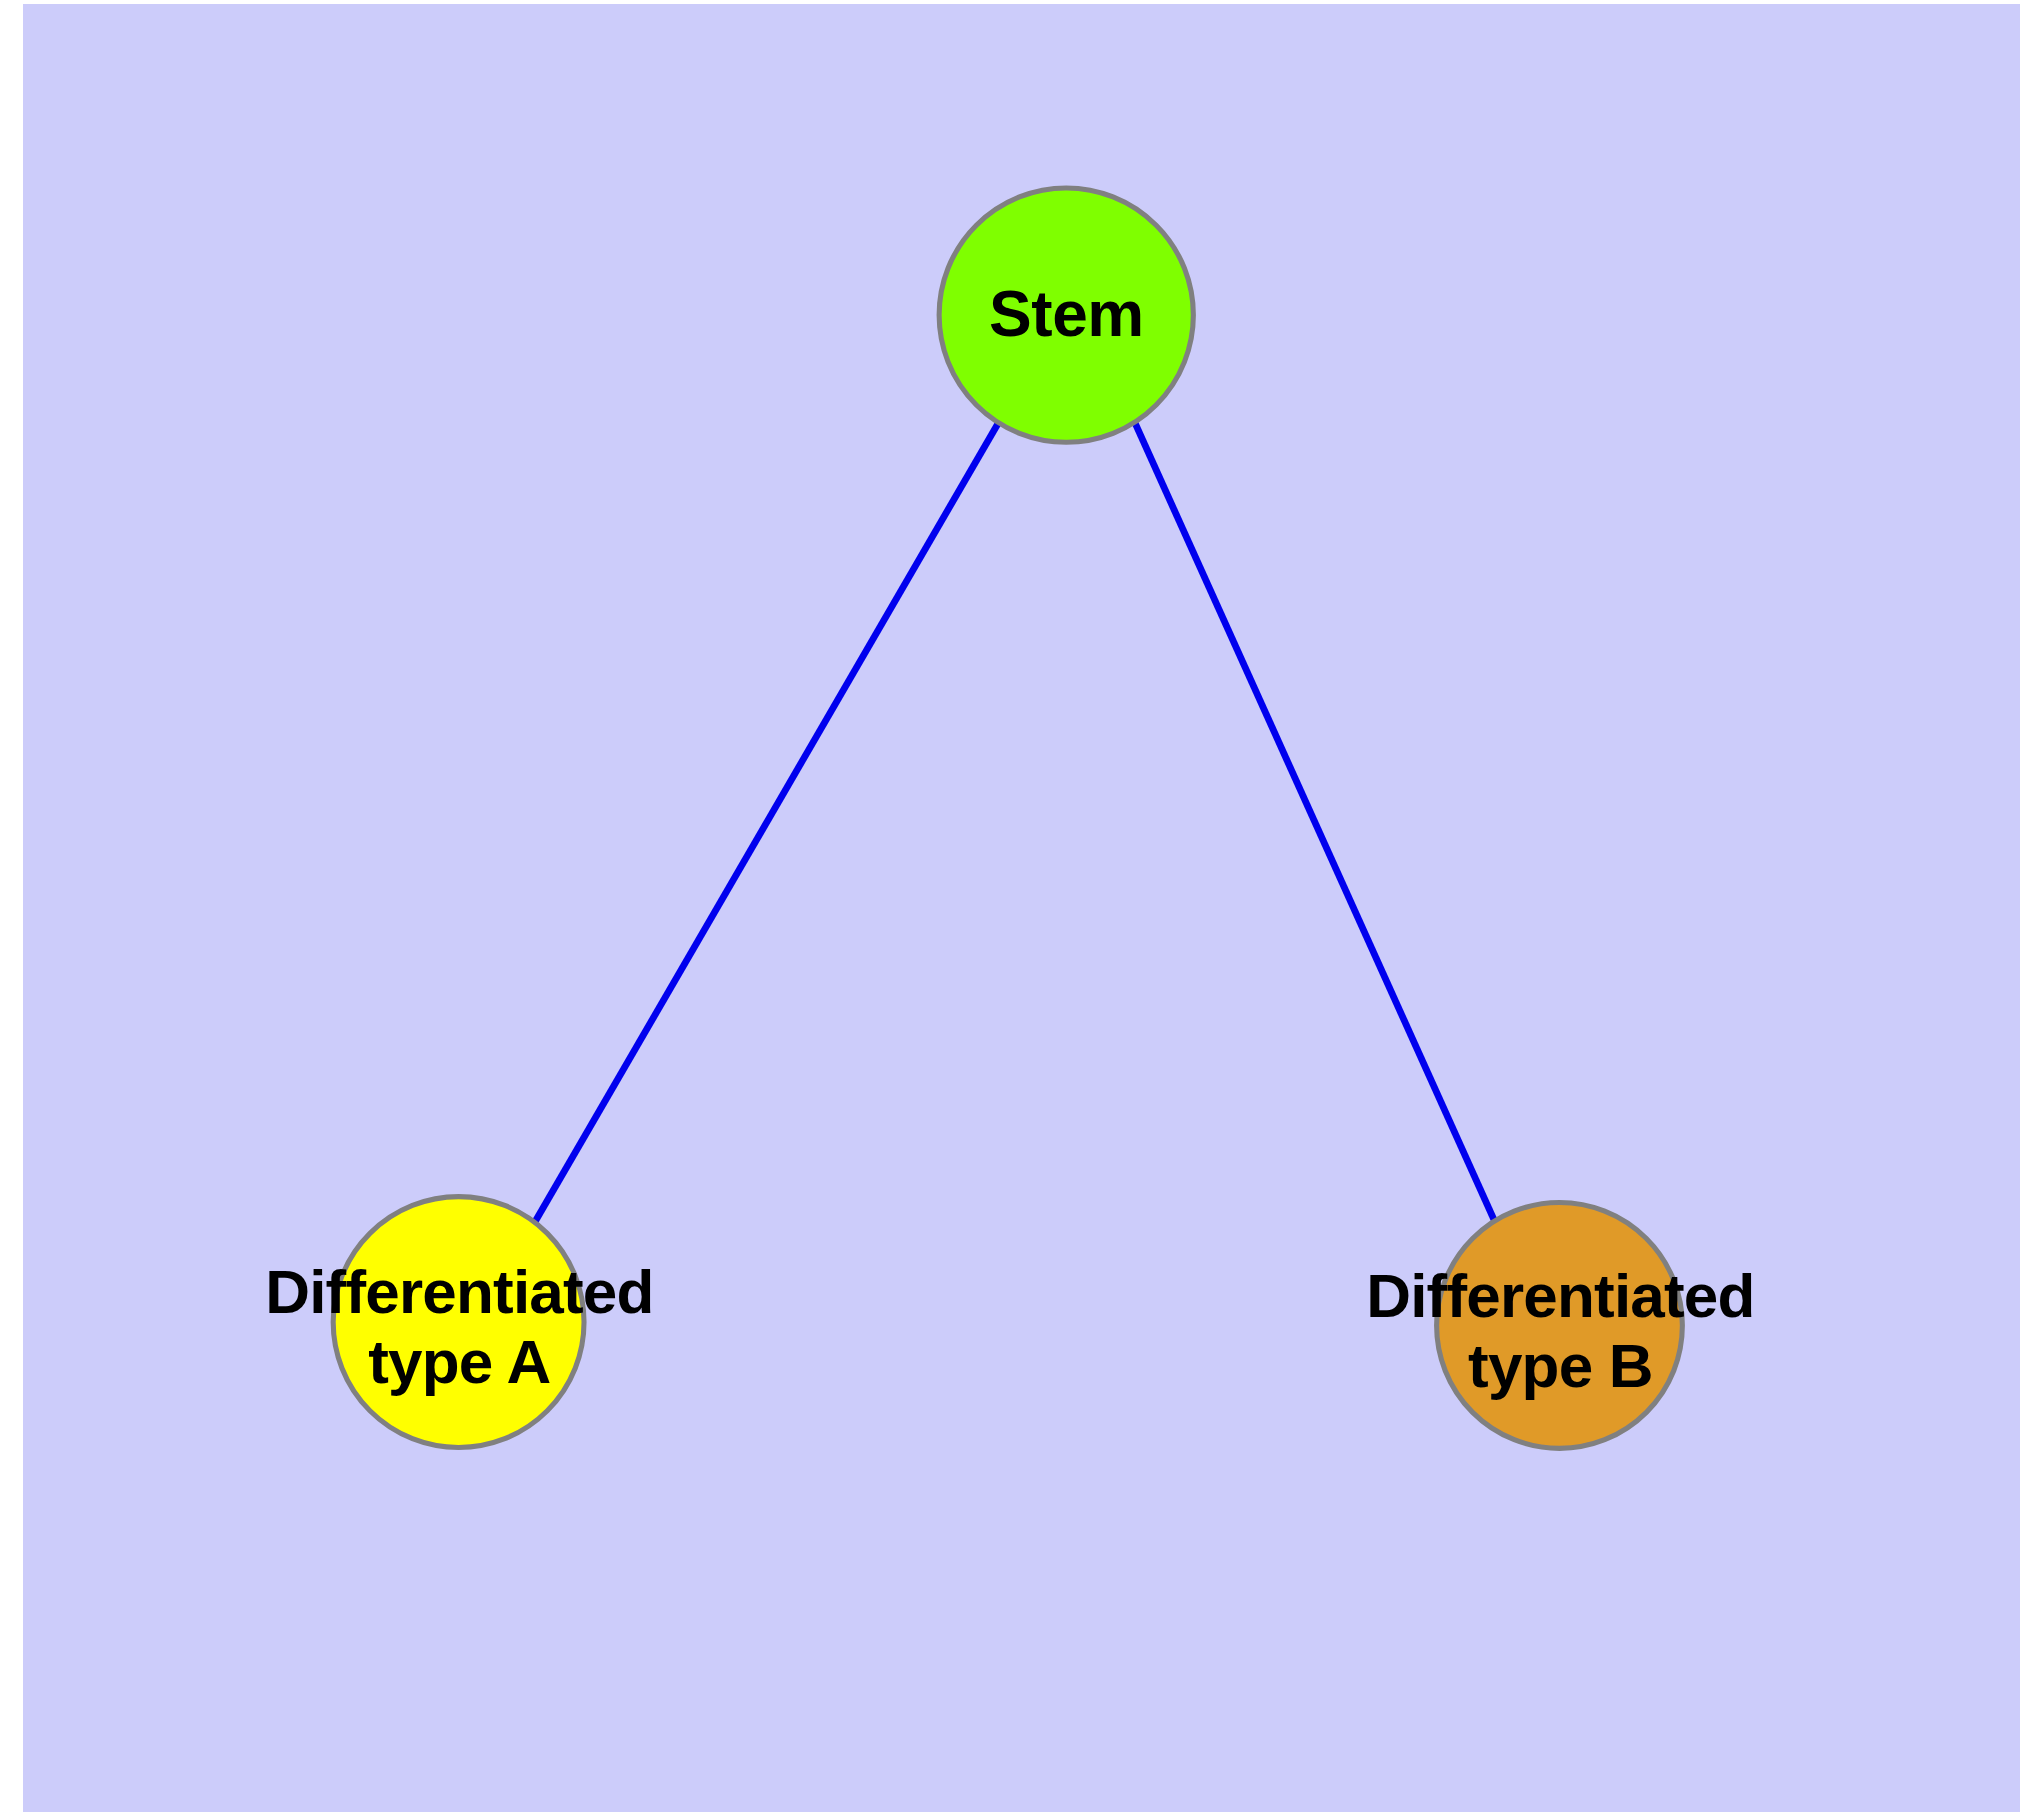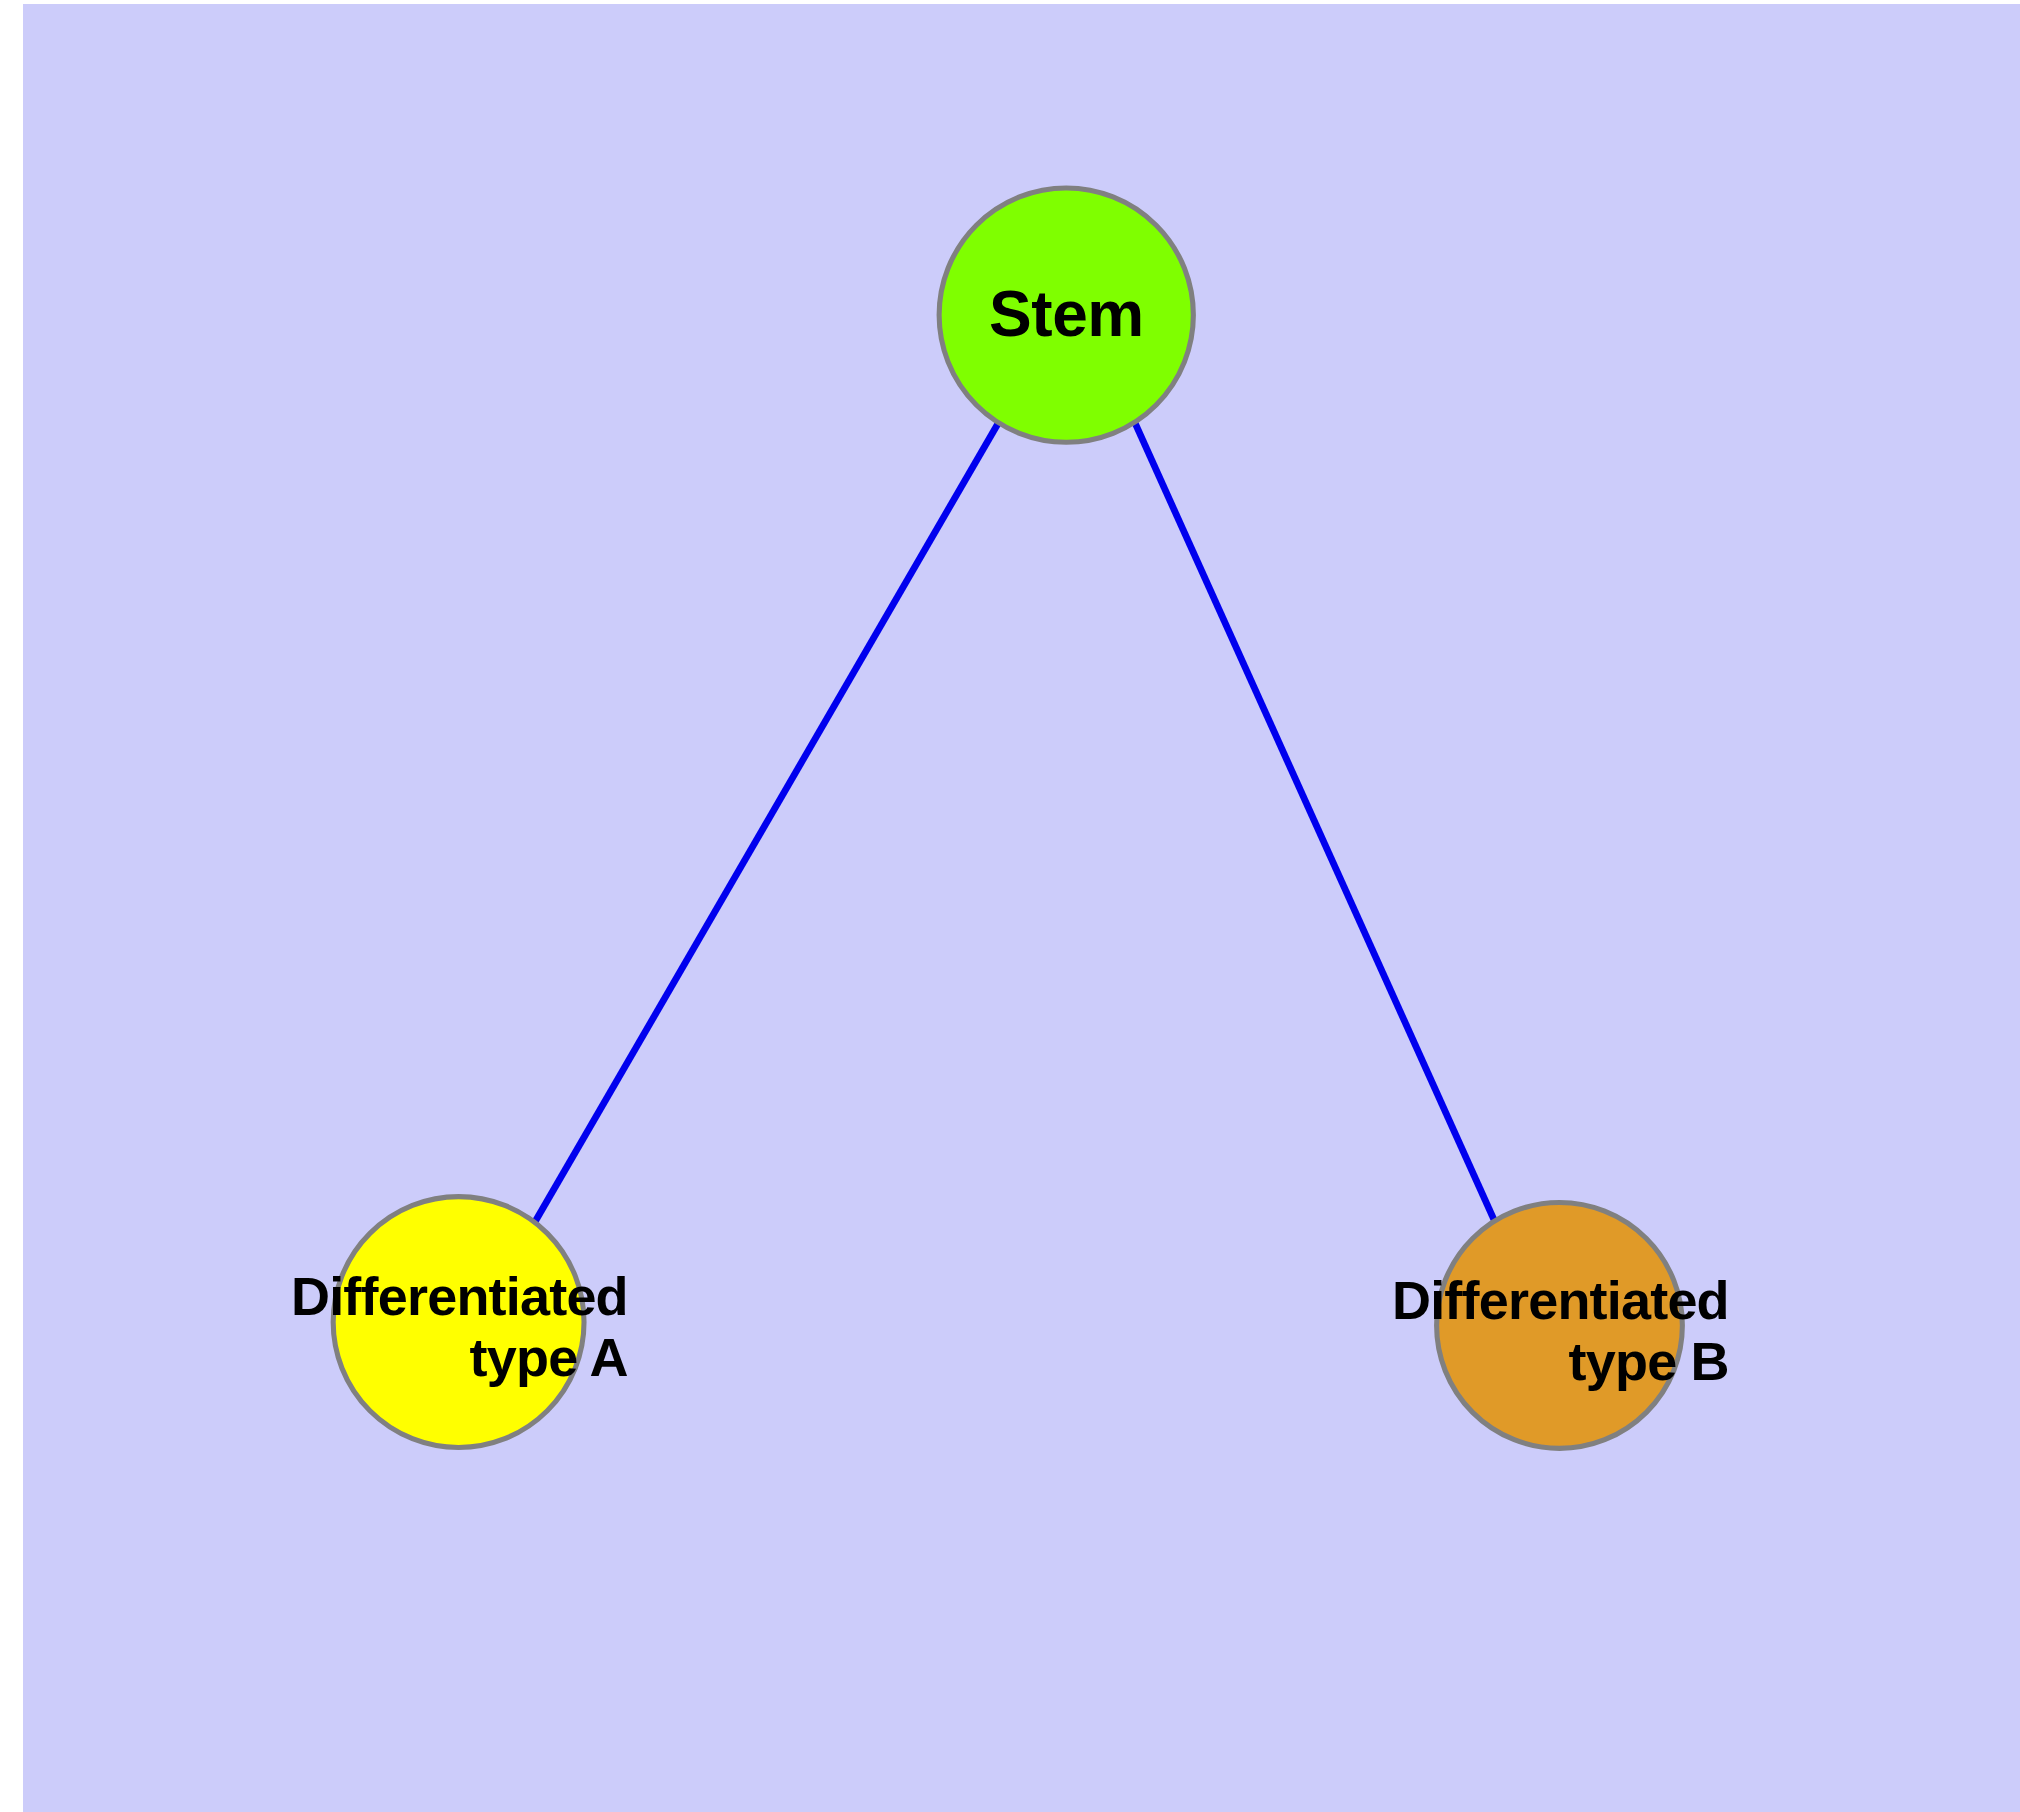--- a/index.html
+++ b/index.html
@@ -54,23 +54,22 @@
     pointer-events: none;
     transform: translate(-50%, -50%);
   }
 
   .node-label.root-label {
     font-size: 64px;
     letter-spacing: -0.4px;
   }
 
   .node-label.leaf-label {
-    font-size: 54px;
+    font-size: 62px;
     letter-spacing: -0.8px;
-    text-align: right;
   }
 </style>
 </head>
 <body>
 
 <div id="graph-canvas">
   <div id="graph-plot">
 
     <svg id="graph-svg" viewBox="0 0 2380 2133" preserveAspectRatio="none">
       <g id="edge-layer">

